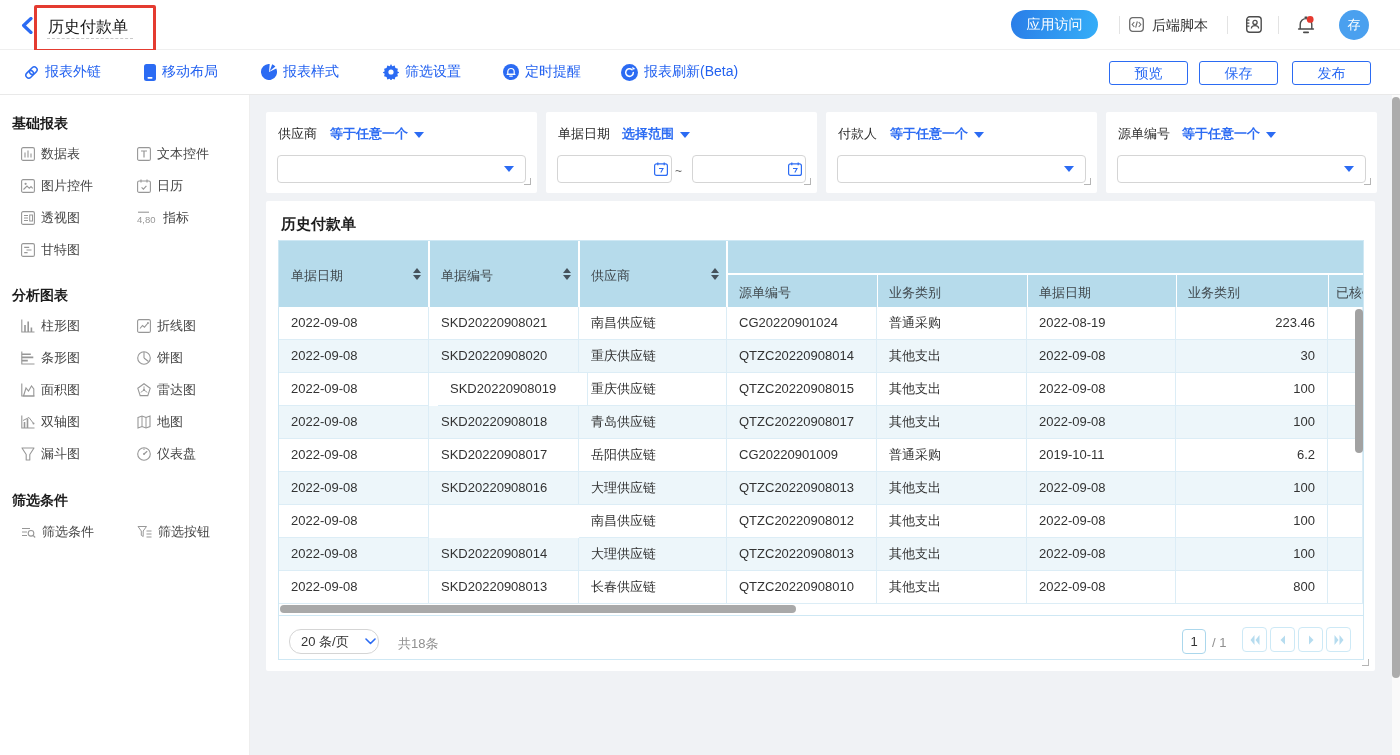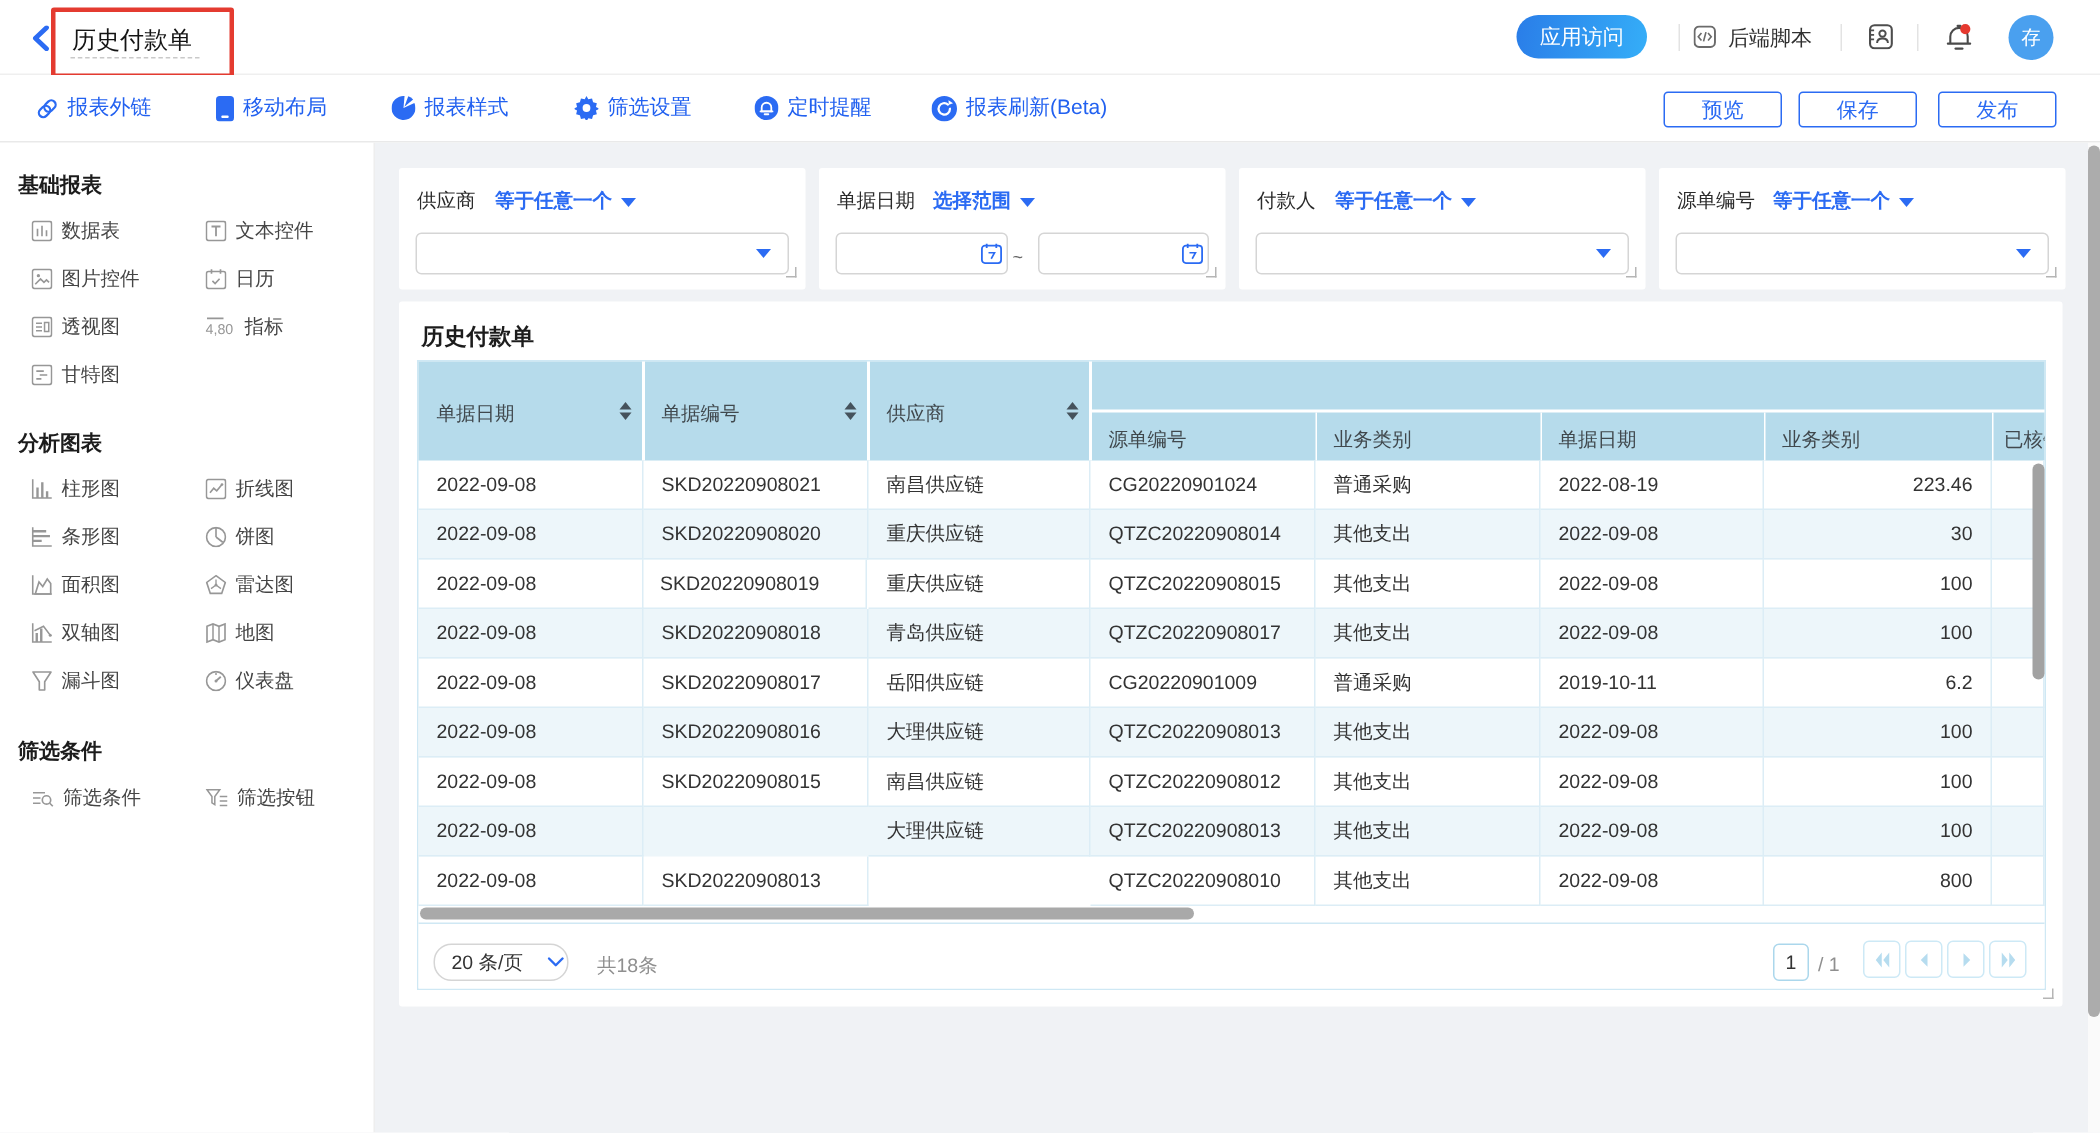--- a/index.html
+++ b/index.html
@@ -312,21 +312,21 @@
           <div class="cell" style="left:150px;width:150px">SKD20220908020</div>
           <div class="cell" style="left:300px;width:148px">重庆供应链</div>
           <div class="cell" style="left:448px;width:150px">QTZC20220908014</div>
           <div class="cell" style="left:598px;width:150px">其他支出</div>
           <div class="cell" style="left:748px;width:149px">2022-09-08</div>
           <div class="cell num" style="left:897px;width:152px">30</div>
           <div class="cell" style="left:1049px;width:35px"></div>
         </div>
       <div class="row" style="top:132px">
           <div class="cell" style="left:0px;width:150px">2022-09-08</div>
-          <div class="cell" style="left:149px;width:150px">SKD20220908019</div>
+          <div class="cell" style="left:159px;width:150px">SKD20220908019</div>
           <div class="cell" style="left:300px;width:148px">重庆供应链</div>
           <div class="cell" style="left:448px;width:150px">QTZC20220908015</div>
           <div class="cell" style="left:598px;width:150px">其他支出</div>
           <div class="cell" style="left:748px;width:149px">2022-09-08</div>
           <div class="cell num" style="left:897px;width:152px">100</div>
           <div class="cell" style="left:1049px;width:35px"></div>
         </div>
       <div class="row alt" style="top:165px">
           <div class="cell" style="left:0px;width:150px">2022-09-08</div>
           <div class="cell" style="left:150px;width:150px">SKD20220908018</div>
@@ -352,40 +352,41 @@
           <div class="cell" style="left:150px;width:150px">SKD20220908016</div>
           <div class="cell" style="left:300px;width:148px">大理供应链</div>
           <div class="cell" style="left:448px;width:150px">QTZC20220908013</div>
           <div class="cell" style="left:598px;width:150px">其他支出</div>
           <div class="cell" style="left:748px;width:149px">2022-09-08</div>
           <div class="cell num" style="left:897px;width:152px">100</div>
           <div class="cell" style="left:1049px;width:35px"></div>
         </div>
       <div class="row" style="top:264px">
           <div class="cell" style="left:0px;width:150px">2022-09-08</div>
-          <div class="cell" style="left:150px;width:150px">SKD20220908015</div>
           <div class="cell" style="left:300px;width:148px">南昌供应链</div>
           <div class="cell" style="left:448px;width:150px">QTZC20220908012</div>
           <div class="cell" style="left:598px;width:150px">其他支出</div>
           <div class="cell" style="left:748px;width:149px">2022-09-08</div>
           <div class="cell num" style="left:897px;width:152px">100</div>
           <div class="cell" style="left:1049px;width:35px"></div>
         </div>
       <div class="row alt" style="top:297px">
           <div class="cell" style="left:0px;width:150px">2022-09-08</div>
+          <div class="cell" style="left:150px;width:150px">SKD20220908014</div>
           <div class="cell" style="left:300px;width:148px">大理供应链</div>
           <div class="cell" style="left:448px;width:150px">QTZC20220908013</div>
           <div class="cell" style="left:598px;width:150px">其他支出</div>
           <div class="cell" style="left:748px;width:149px">2022-09-08</div>
           <div class="cell num" style="left:897px;width:152px">100</div>
           <div class="cell" style="left:1049px;width:35px"></div>
         </div>
       <div class="row" style="top:330px">
           <div class="cell" style="left:0px;width:150px">2022-09-08</div>
           <div class="cell" style="left:150px;width:150px">SKD20220908013</div>
+          <div class="cell" style="left:300px;width:148px">长春供应链</div>
           <div class="cell" style="left:448px;width:150px">QTZC20220908010</div>
           <div class="cell" style="left:598px;width:150px">其他支出</div>
           <div class="cell" style="left:748px;width:149px">2022-09-08</div>
           <div class="cell num" style="left:897px;width:152px">800</div>
           <div class="cell" style="left:1049px;width:35px"></div>
         </div>
 
       <div class="abs" style="left:0;top:363px;width:1084px;height:11px;background:#fff"></div>
       <div class="abs" style="left:1px;top:364px;width:516px;height:8px;background:#a9a9a9;border-radius:4px"></div>
 

